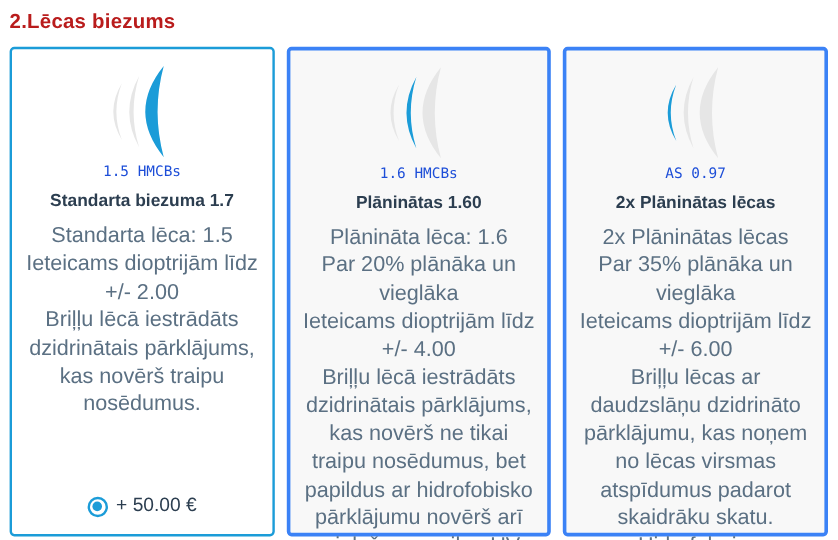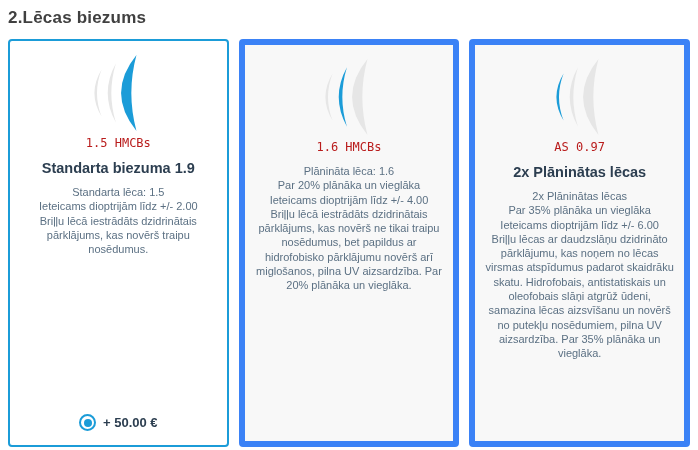--- a/index.html
+++ b/index.html
@@ -7,58 +7,58 @@
   body {
     width: 698px; height: 450px;
     background: #ffffff;
     font-family: "Liberation Sans", sans-serif;
     overflow: hidden;
   }
   .wrap { padding: 6px 8px 0 8px; }
   .section-title {
     font-size: 17px;
     font-weight: 700;
-    color: #404040;
+    color: #b91c1c;
     margin: 2px 0 11px 0;
     letter-spacing: 0.2px;
   }
   .cards { display: flex; gap: 10px; }
   .card {
     width: 222px;
     height: 408px;
-    border: 6px solid #3b82f6;
+    border: 3px solid #3b82f6;
     background: #f8f8f8;
     border-radius: 4px;
     display: flex;
     flex-direction: column;
     align-items: center;
     padding: 10px 10px 14px 10px;
     cursor: pointer;
   }
   .card.selected {
     border: 2px solid #1b9cd8;
     background: #ffffff;
   }
   .lens-icon { margin-top: 2px; flex: 0 0 auto; }
   .icon-label {
     font-family: "DejaVu Sans Mono", monospace;
     font-size: 12px;
-    color: #b91c1c;
+    color: #1d4ed8;
     margin: 3px 0 10px 0;
     white-space: nowrap;
   }
   .card-title {
     font-size: 14.5px;
     font-weight: 700;
     color: #2c3e50;
     text-align: center;
     margin-bottom: 9px;
   }
   .card-body {
-    font-size: 11px;
+    font-size: 18px;
     color: #5b7083;
     line-height: 1.3;
     text-align: center;
     white-space: pre-line;
     flex: 1 1 auto;
   }
   .price-row {
     display: flex;
     align-items: center;
     gap: 7px;
@@ -75,58 +75,59 @@
   }
   .card.selected .radio { border: 2px solid #1b9cd8; }
   .card.selected .radio::after {
     content: '';
     position: absolute;
     left: 2.5px; top: 2.5px; right: 2.5px; bottom: 2.5px;
     background: #1b9cd8;
     border-radius: 50%;
   }
   .price {
-    font-size: 13px;
-    font-weight: 700;
+    font-size: 16px;
+    font-weight: 400;
     color: #2c3e50;
     white-space: nowrap;
   }
 </style>
 </head>
 <body>
 
 <div class="wrap">
   <div class="section-title">2.Lēcas biezums</div>
 
   <div class="cards">
 
     <div class="card selected">
       <svg class="lens-icon" width="58" height="80" viewBox="0 0 56 78">
         <path d="M 12 16 Q -2 39 12 62 Q 3 39 12 16 Z" fill="#e6e6e6"></path>
         <path d="M 26 10 Q 10 39 26 68 Q 17 39 26 10 Z" fill="#e6e6e6"></path>
         <path d="M 46 2 Q 16 39 46 76 Q 36 39 46 2 Z" fill="#1b9cd8"></path>
       </svg>
       <div class="icon-label">1.5 HMCBs</div>
-      <div class="card-title">Standarta biezuma 1.9</div>
+      <div class="card-title">Standarta biezuma 1.7</div>
       <div class="card-body">Standarta lēca: 1.5
 Ieteicams dioptrijām līdz +/- 2.00
 Briļļu lēcā iestrādāts dzidrinātais pārklājums, kas novērš traipu nosēdumus.</div>
       <div class="price-row">
         <span class="radio"></span>
         <span class="price">+ 50.00 €</span>
       </div>
     </div>
 
     <div class="card">
       <svg class="lens-icon" width="58" height="80" viewBox="0 0 56 78">
         <path d="M 12 16 Q -2 39 12 62 Q 3 39 12 16 Z" fill="#e6e6e6"></path>
         <path d="M 26 10 Q 10 39 26 68 Q 17 39 26 10 Z" fill="#1b9cd8"></path>
         <path d="M 46 2 Q 16 39 46 76 Q 36 39 46 2 Z" fill="#e6e6e6"></path>
       </svg>
       <div class="icon-label">1.6 HMCBs</div>
+      <div class="card-title">Plāninātas 1.60</div>
       <div class="card-body">Plānināta lēca: 1.6
 Par 20% plānāka un vieglāka
 Ieteicams dioptrijām līdz +/- 4.00
 Briļļu lēcā iestrādāts dzidrinātais pārklājums, kas novērš ne tikai traipu nosēdumus, bet papildus ar hidrofobisko pārklājumu novērš arī miglošanos, pilna UV aizsardzība. Par 20% plānāka un vieglāka.</div>
     </div>
 
     <div class="card">
       <svg class="lens-icon" width="58" height="80" viewBox="0 0 56 78">
         <path d="M 12 16 Q -2 39 12 62 Q 3 39 12 16 Z" fill="#1b9cd8"></path>
         <path d="M 26 10 Q 10 39 26 68 Q 17 39 26 10 Z" fill="#e6e6e6"></path>

